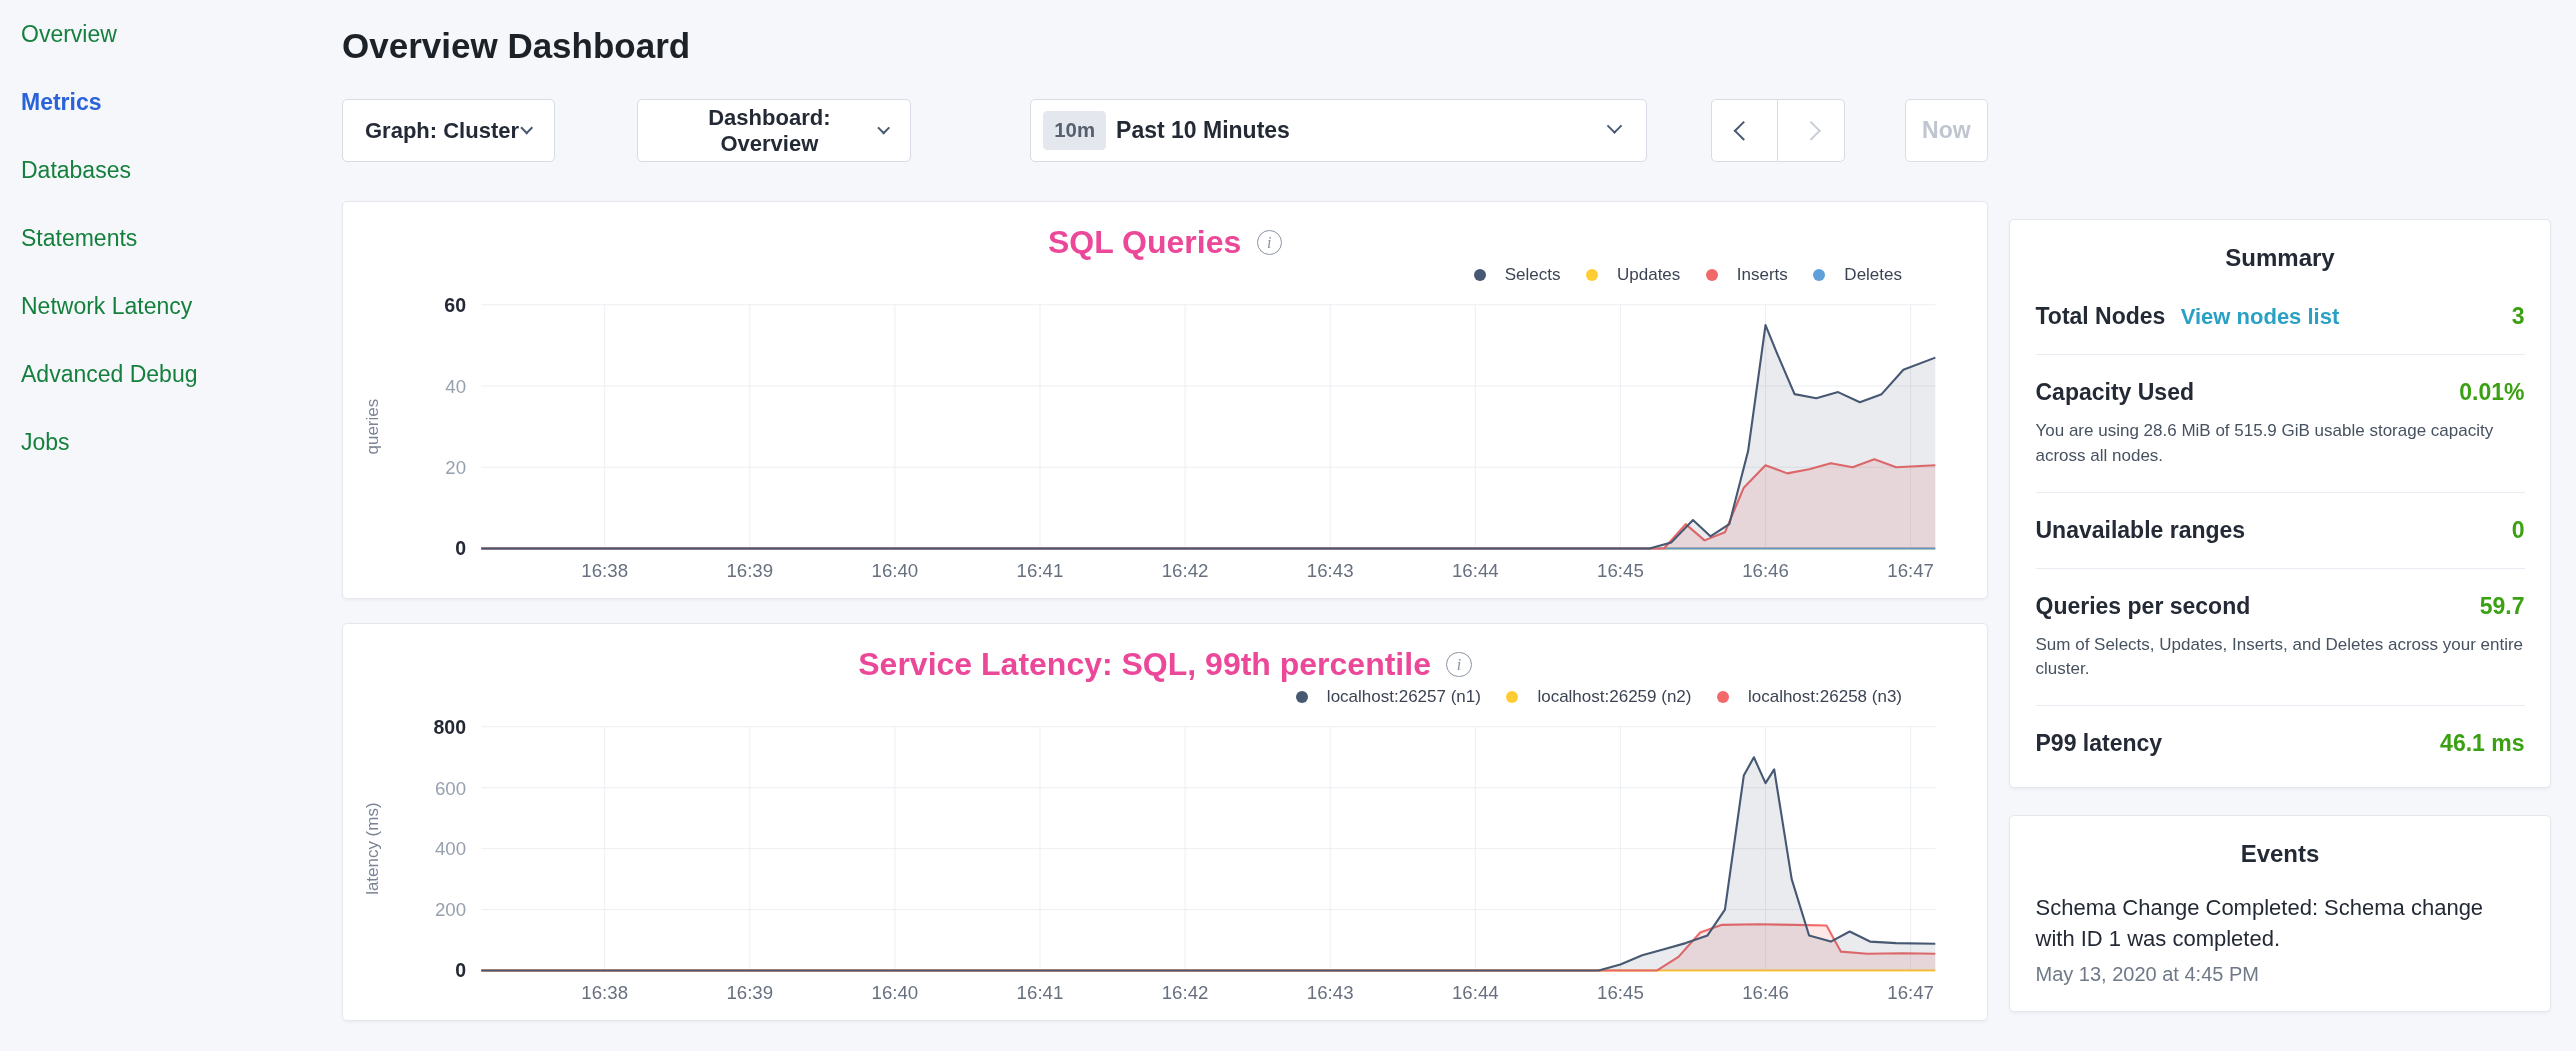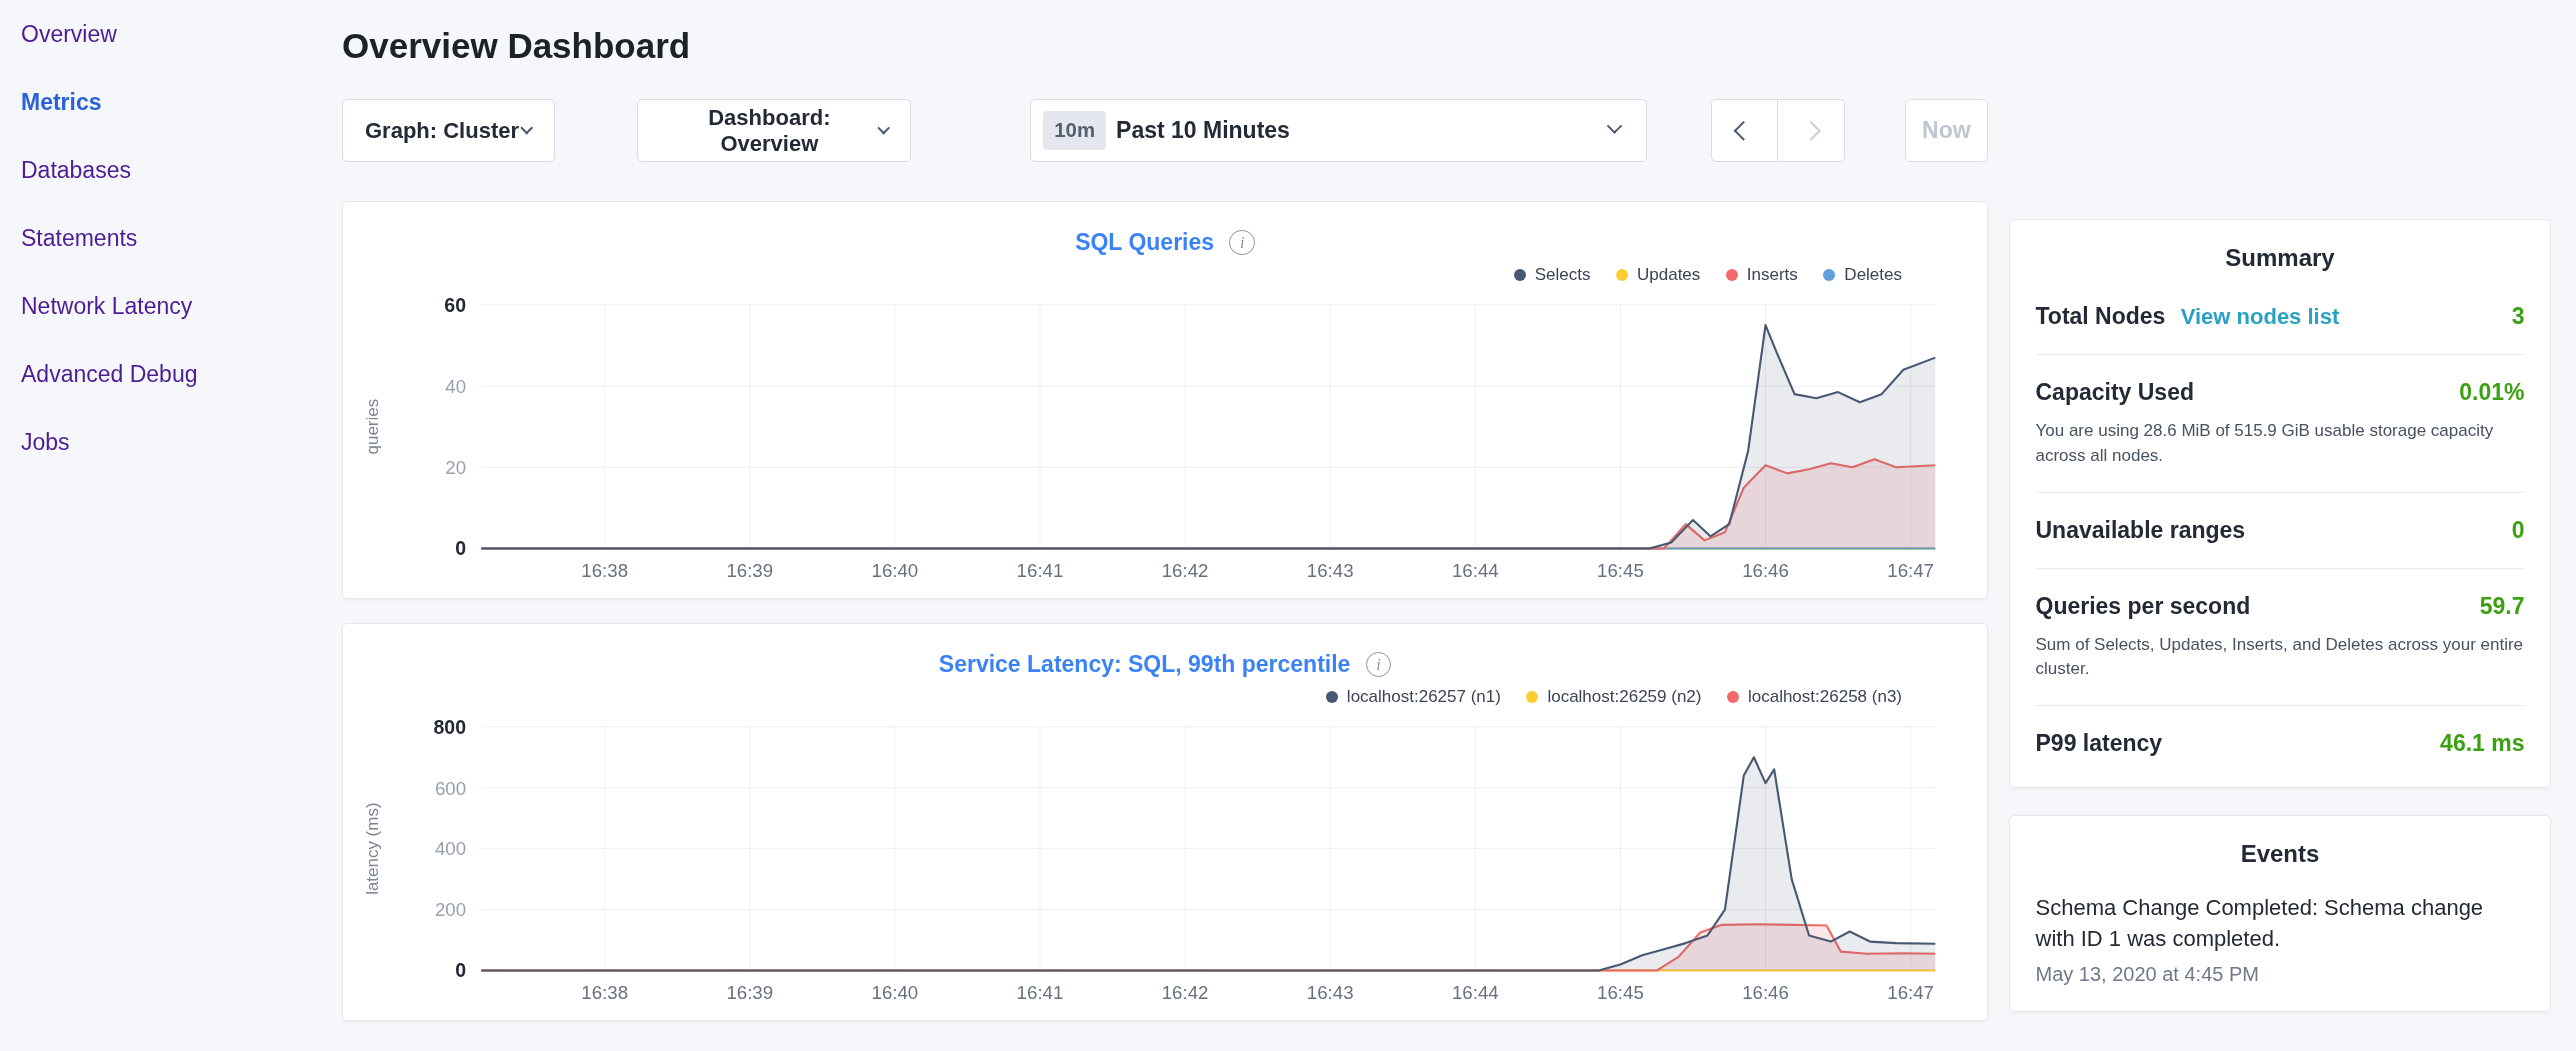--- a/index.html
+++ b/index.html
@@ -8,21 +8,21 @@
     font-family: "Liberation Sans", sans-serif;
     background: #f5f7fa;
     color: #242a35;
   }
   .page { display: flex; width: 100%; height: 100%; }
 
   
   .sidebar { flex: 0 0 313px; width: 313px; padding-left: 21px; }
   .nav-item {
     height: 68px; display: flex; align-items: center;
-    font-size: 23px; color: #4c1d95; cursor: pointer;
+    font-size: 23px; color: #15803d; cursor: pointer;
   }
   .nav-item.active { color: var(--accent); font-weight: 700; }
 
   
   .main { flex: 0 0 1646px; width: 1646px; margin-left: 29px; padding-top: 22px; }
   .page-title { font-size: 35px; font-weight: 600; color: #1c2228; height: 48px; display: flex; align-items: center; }
 
   .controls { display: flex; align-items: center; margin-top: 38px; height: 45px; gap: 43px; }
   .dropdown {
     height: 63px; background: #fff; border: 0.9px solid #d6dbe4; border-radius: 5.1px;
@@ -61,29 +61,29 @@
   }
 
   
   .chart-card {
     width: 1646px; height: 398px; background: #fff; border: 0.9px solid #e4e8ee;
     border-radius: 5.1px; margin-top: 48px; padding-top: 22px;
     box-shadow: 0 1.7px 3.4px rgba(20,30,50,0.04);
   }
   .chart-card.second { margin-top: 24px; }
   .chart-title-row { display: flex; align-items: center; justify-content: center; gap: 15.3px; height: 37px; }
-  .chart-title { font-size: 23px; font-weight: 700; color: #3b82f6; }
+  .chart-title { font-size: 32px; font-weight: 700; color: #ec4899; }
   .info-icon {
     width: 25.5px; height: 25.5px; border: 1.7px solid #8b93a2; border-radius: 50%;
     color: #8b93a2; display: flex; align-items: center; justify-content: center;
     font-family: "Liberation Serif", serif; font-style: italic; font-size: 16px; cursor: pointer;
   }
   .info-icon::after { content: "i"; }
   .chart-legend { display: flex; justify-content: flex-end; align-items: center; gap: 25.5px; height: 27px; padding-right: 85px; }
-  .legend-item { display: flex; align-items: center; gap: 9px; font-size: 17px; color: #3c4454; cursor: pointer; }
+  .legend-item { display: flex; align-items: center; gap: 19px; font-size: 17px; color: #3c4454; cursor: pointer; }
   .legend-dot { width: 12px; height: 12px; border-radius: 50%; flex: 0 0 12px; }
   .chart-plot { margin: 10.2px 0 0 10.2px; }
 
   svg text { font-family: "Liberation Sans", sans-serif; }
   .ytick { font-size: 22px; fill: #97a0ae; }
   .ytick.strong { font-size: 23px; font-weight: 700; fill: #242a35; }
   .xtick { font-size: 22px; fill: #67707f; }
   .ylab { font-size: 20px; fill: #7b8494; }
 
   

